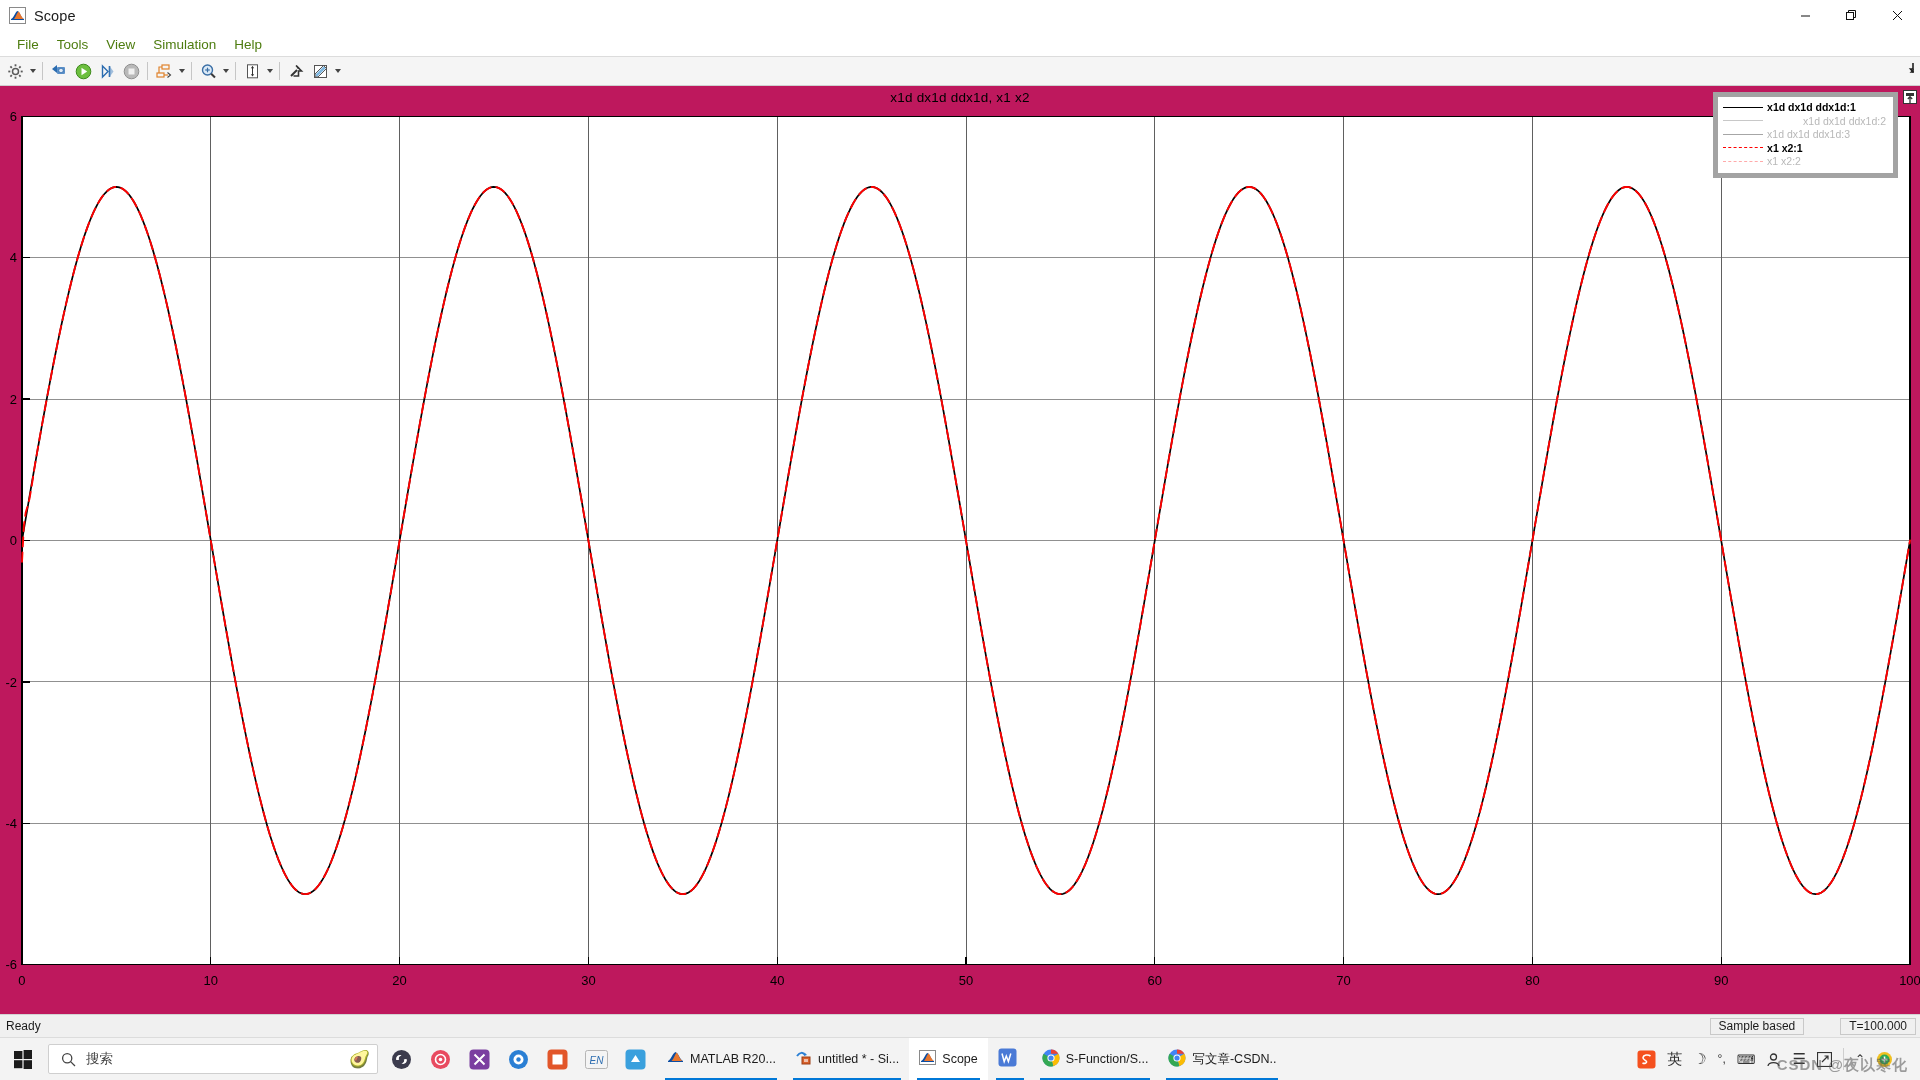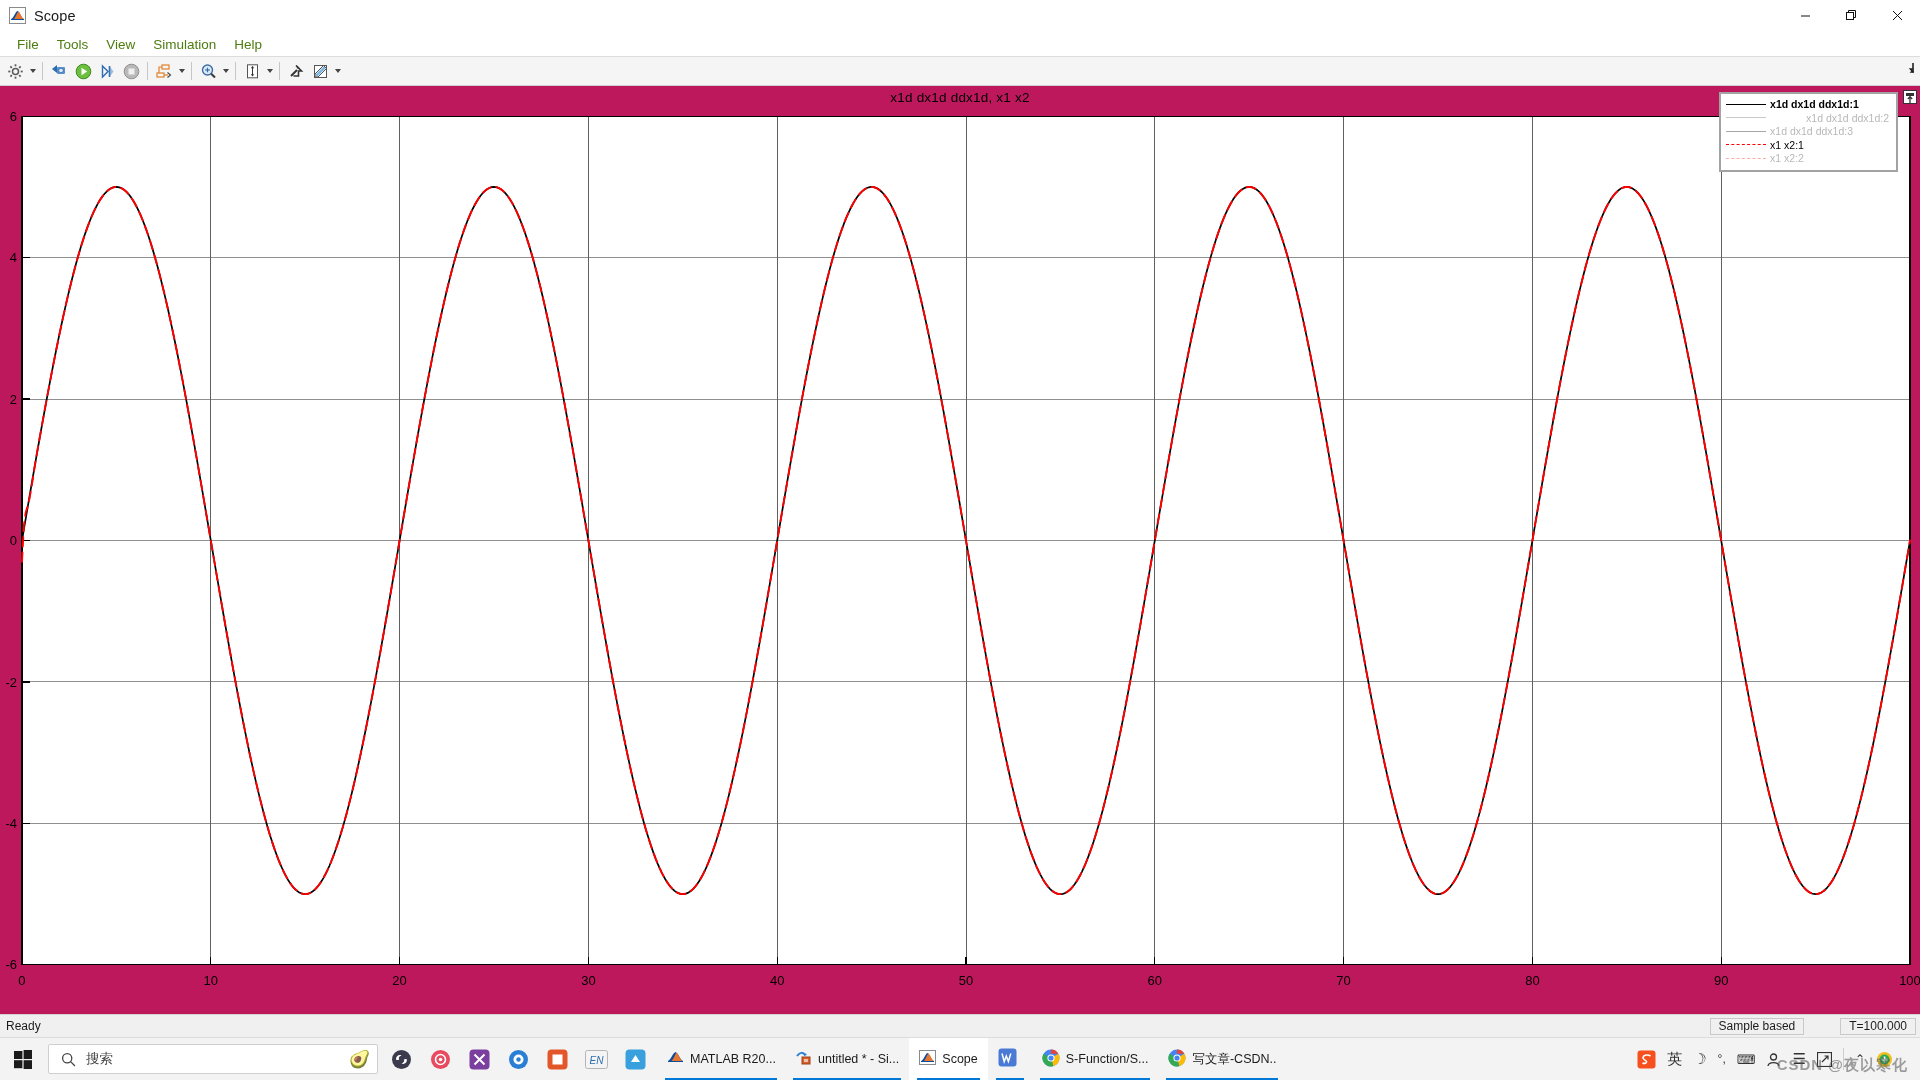--- a/index.html
+++ b/index.html
@@ -65,21 +65,21 @@
   }
   .plot-title {
     position:absolute; top:4px; left:0; width:100%; text-align:center;
     font-size:13.5px; color:#000; letter-spacing:0.2px;
   }
   .chart-wrap { position:absolute; left:0; top:22px; right:0; bottom:0; }
   .chart-svg { display:block; width:100%; height:100%; }
 
   
   .legend {
-    position:absolute; background:#ffffff; border:2px solid #a3a3a3;
+    position:absolute; background:#ffffff; border:5px solid #a3a3a3;
     padding:4px 7px 4px 5px; font-size:10.5px; line-height:13.5px; color:#000;
   }
   .legend-row { display:flex; align-items:center; white-space:nowrap; height:13.5px; }
   .legend-swatch { width:40px; height:10px; margin-right:4px; position:relative; flex:0 0 40px; }
   .legend-swatch i { position:absolute; left:0; top:4px; width:100%; height:0; display:block; }
   .legend-label { font-size:10.5px; }
 
   
   .statusbar {
     height:23px; background:#f0f0f0; border-top:1px solid #d3d3d3;
@@ -378,21 +378,21 @@
         <div class="legend-row">
           <span class="legend-swatch">
             <i style="border-top: 1.2px solid rgb(166, 166, 166);"></i>
           </span>
           <span class="legend-label" style="color: rgb(184, 184, 184); font-weight: 400;">x1d   dx1d   ddx1d:3</span>
         </div>
         <div class="legend-row">
           <span class="legend-swatch">
             <i style="border-top: 1.8px dashed rgb(255, 0, 0);"></i>
           </span>
-          <span class="legend-label" style="color: rgb(0, 0, 0); font-weight: 400;">x1 x2:1</span>
+          <span class="legend-label" style="color: rgb(0, 0, 0); font-weight: 700;">x1 x2:1</span>
         </div>
         <div class="legend-row">
           <span class="legend-swatch">
             <i style="border-top: 1.4px dashed rgb(255, 170, 170);"></i>
           </span>
           <span class="legend-label" style="color: rgb(184, 184, 184); font-weight: 400;">x1 x2:2</span>
         </div>
       </div>
 
     <div style="position:absolute; right:3px; top:4px; width:14px; height:14px;">

